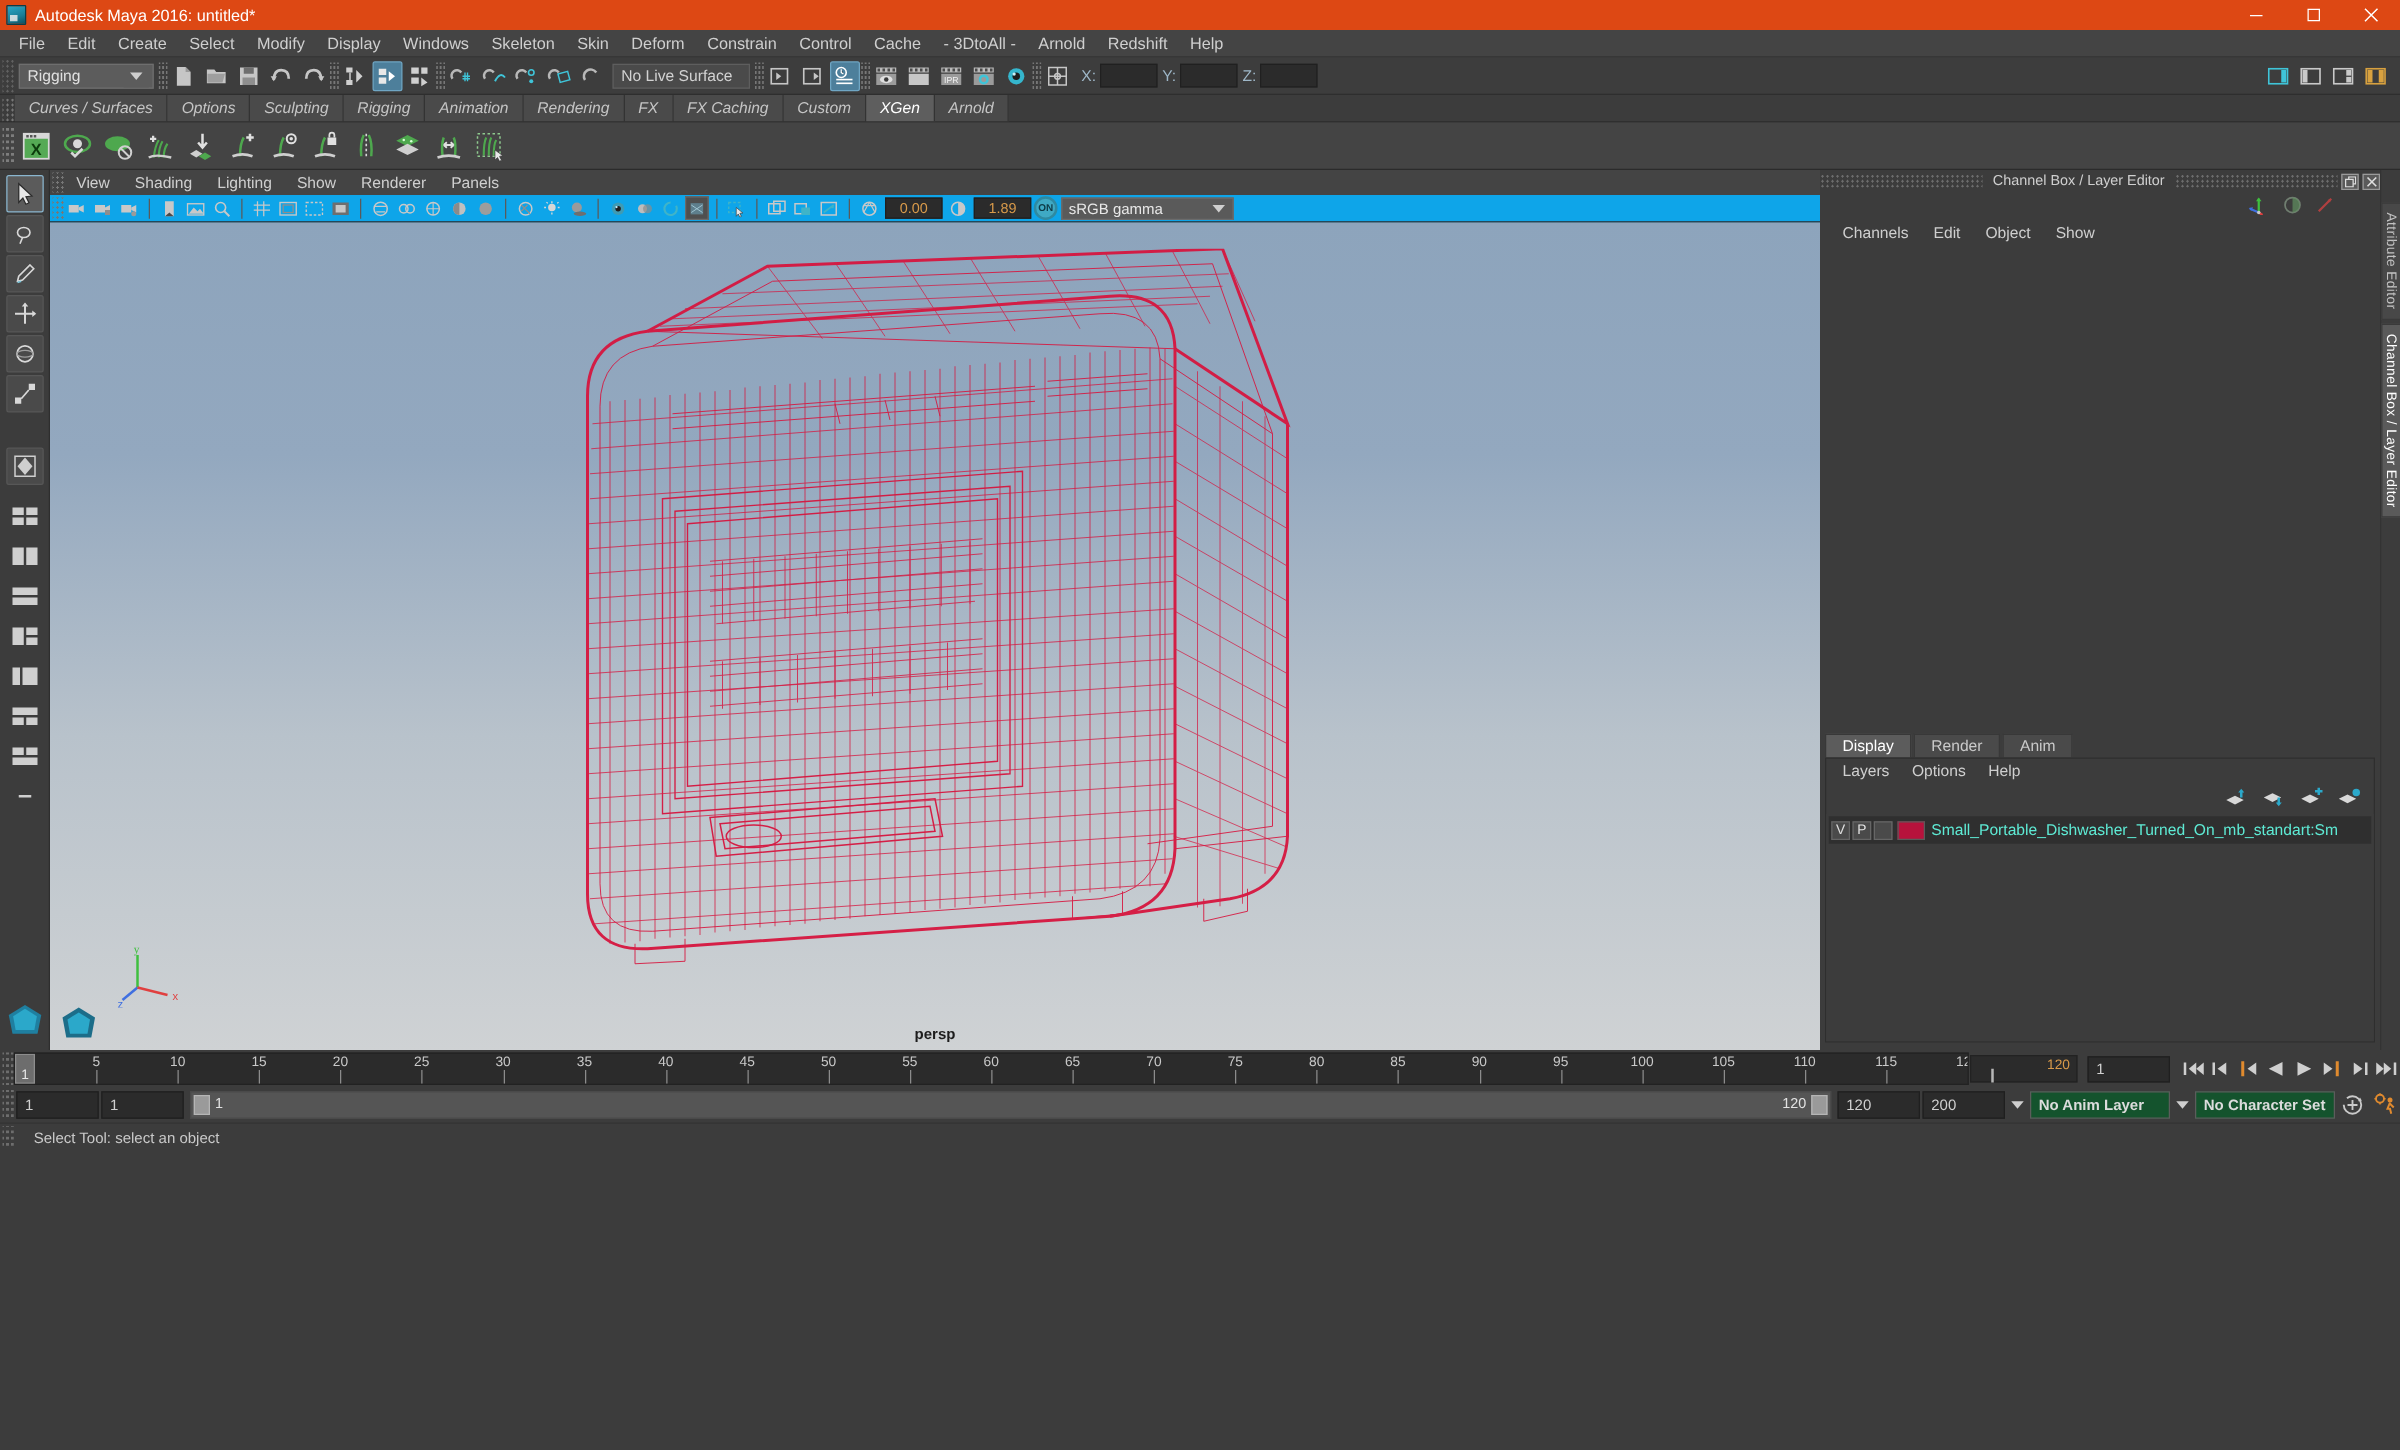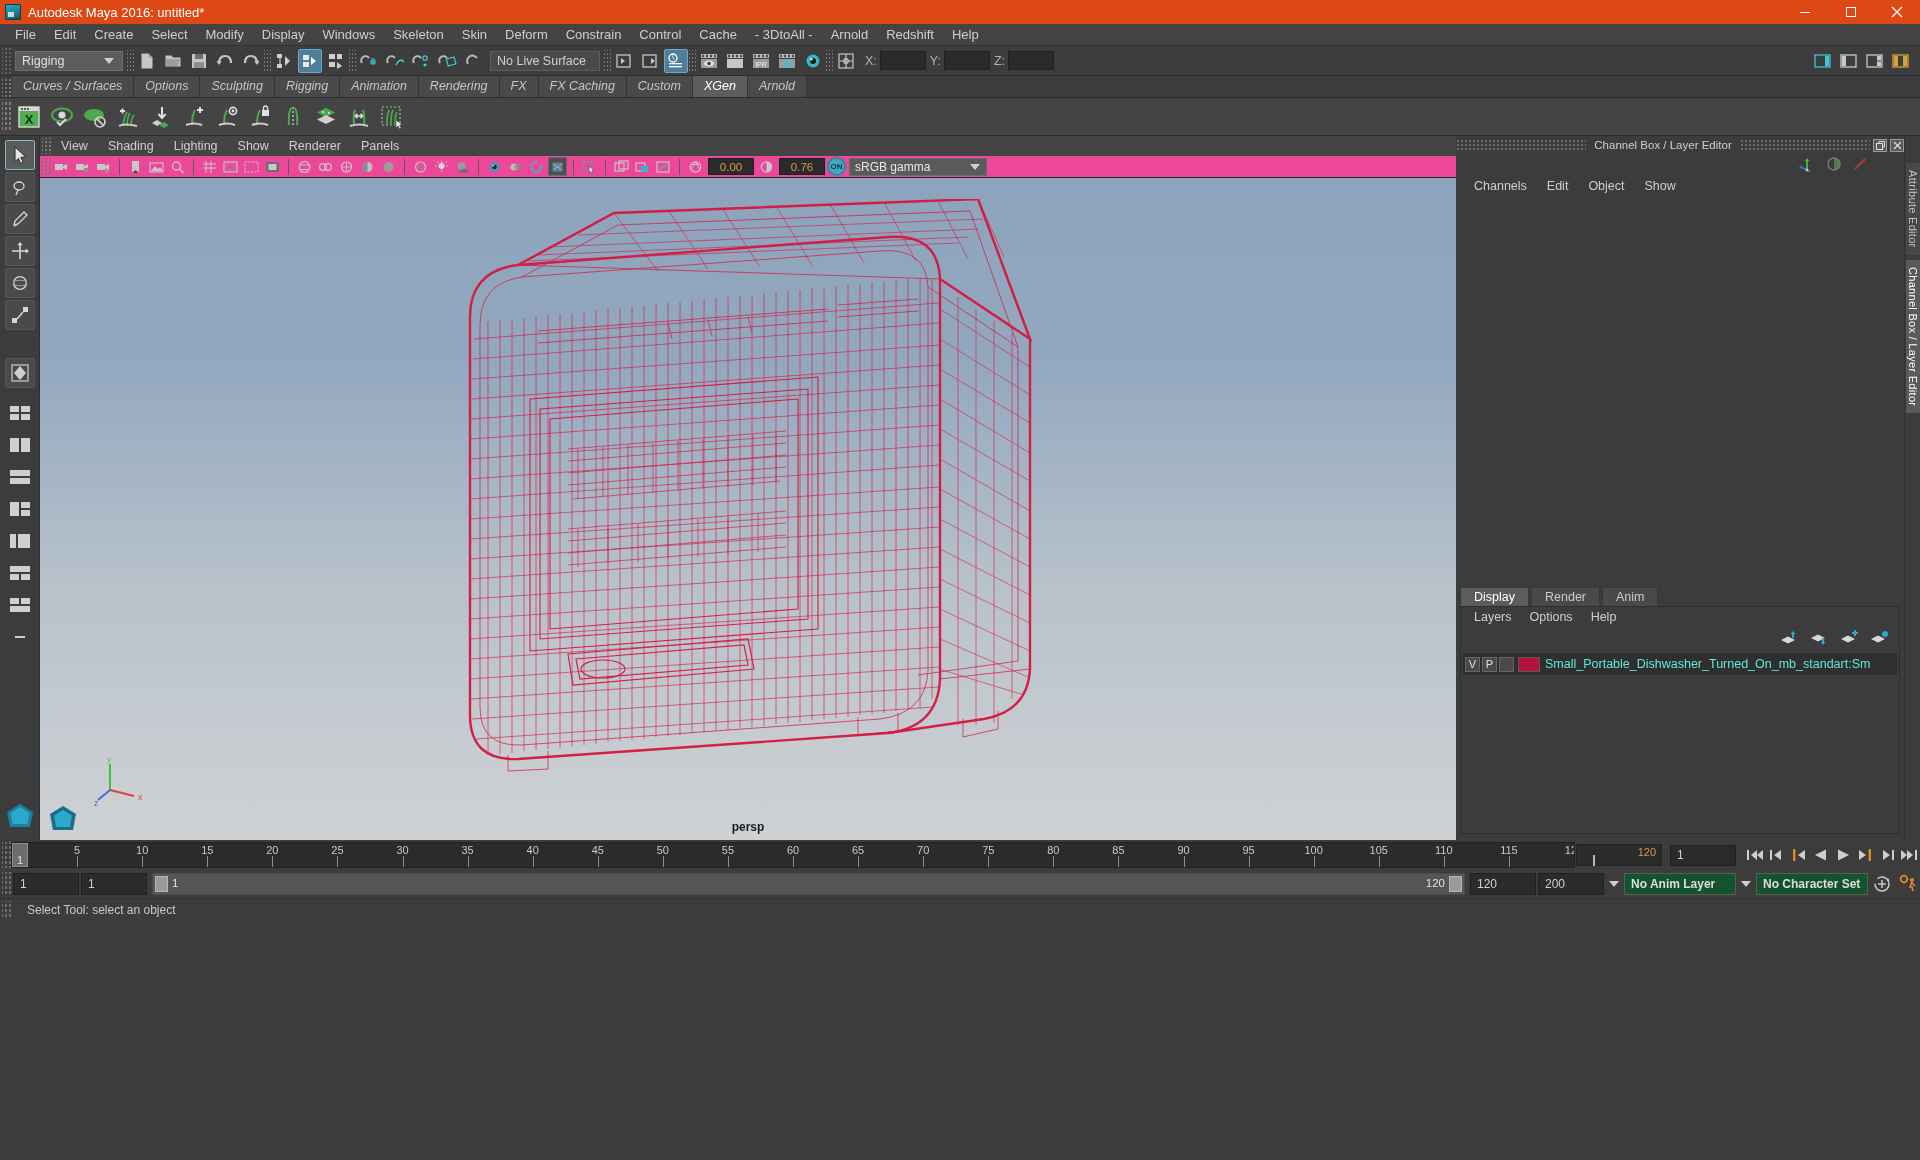--- a/index.html
+++ b/index.html
@@ -131,21 +131,21 @@
   .viewcol { flex: 1; display:flex; flex-direction:column; min-width:0; background:#3c3c3c; }
   .vp-menubar {
     height: 20px; background:#444; display:flex; align-items:center; flex:none;
     padding-left:2px;
   }
   .vp-menubar .grip { width:9px;height:16px;flex:none;
     background-image: radial-gradient(#777 1px, transparent 1px);
     background-size:4px 4px; background-position:2px 2px;}
   .vp-menubar .mi { padding: 0 10px; height:20px; line-height:20px; font-size:12.5px; color:#cfcfcf;}
   .vp-toolbar {
-    height: 22px; background:#ec4899; display:flex; align-items:center; flex:none;
+    height: 22px; background:#0ea5e9; display:flex; align-items:center; flex:none;
     padding-left:2px; border-bottom:1px solid #2b2b2b;
   }
   .vp-toolbar .grip { width:9px;height:18px;flex:none;
     background-image: radial-gradient(#777 1px, transparent 1px);
     background-size:4px 4px; background-position:2px 2px;}
   .vb { width:19px;height:19px;flex:none;display:flex;align-items:center;justify-content:center;margin:0 1px;border:1px solid transparent;}
   .vb.framed{border:1px solid #6a6a6a;background:#4f4f4f;}
   .vsep{width:1px;height:16px;background:#5a5a5a;margin:0 5px;flex:none;}
   .numfield{width:46px;height:17px;background:#2b2b2b;border:1px solid #1f1f1f;color:#d89a4a;
     font-size:11.5px;display:flex;align-items:center;justify-content:center;margin:0 2px;}
@@ -938,21 +938,21 @@
               <path d="M7.5 1.8 L11.8 9.5 M7.5 1.8 L3.2 9.5 M3.2 4.5 L11.8 4.5" stroke="#c8c8c8" stroke-width=".9"></path>
             </svg>
         </div>
         <div class="numfield">0.00</div>
         <div class="vb">
           <svg width="15" height="14" viewBox="0 0 15 14">
               <circle cx="7.5" cy="7" r="5.2" fill="none" stroke="#c8c8c8" stroke-width="1.2"></circle>
               <path d="M7.5 1.8 a5.2 5.2 0 0 1 0 10.4z" fill="#c8c8c8"></path>
             </svg>
         </div>
-        <div class="numfield">0.76</div>
+        <div class="numfield">1.89</div>
         <div class="onbtn">ON</div>
         <div class="cs-combo">
           <span>sRGB gamma</span>
           <span class="arrow">
               <i class="tri-down"></i>
             </span>
         </div>
       </div>
 
       <div class="viewport">

